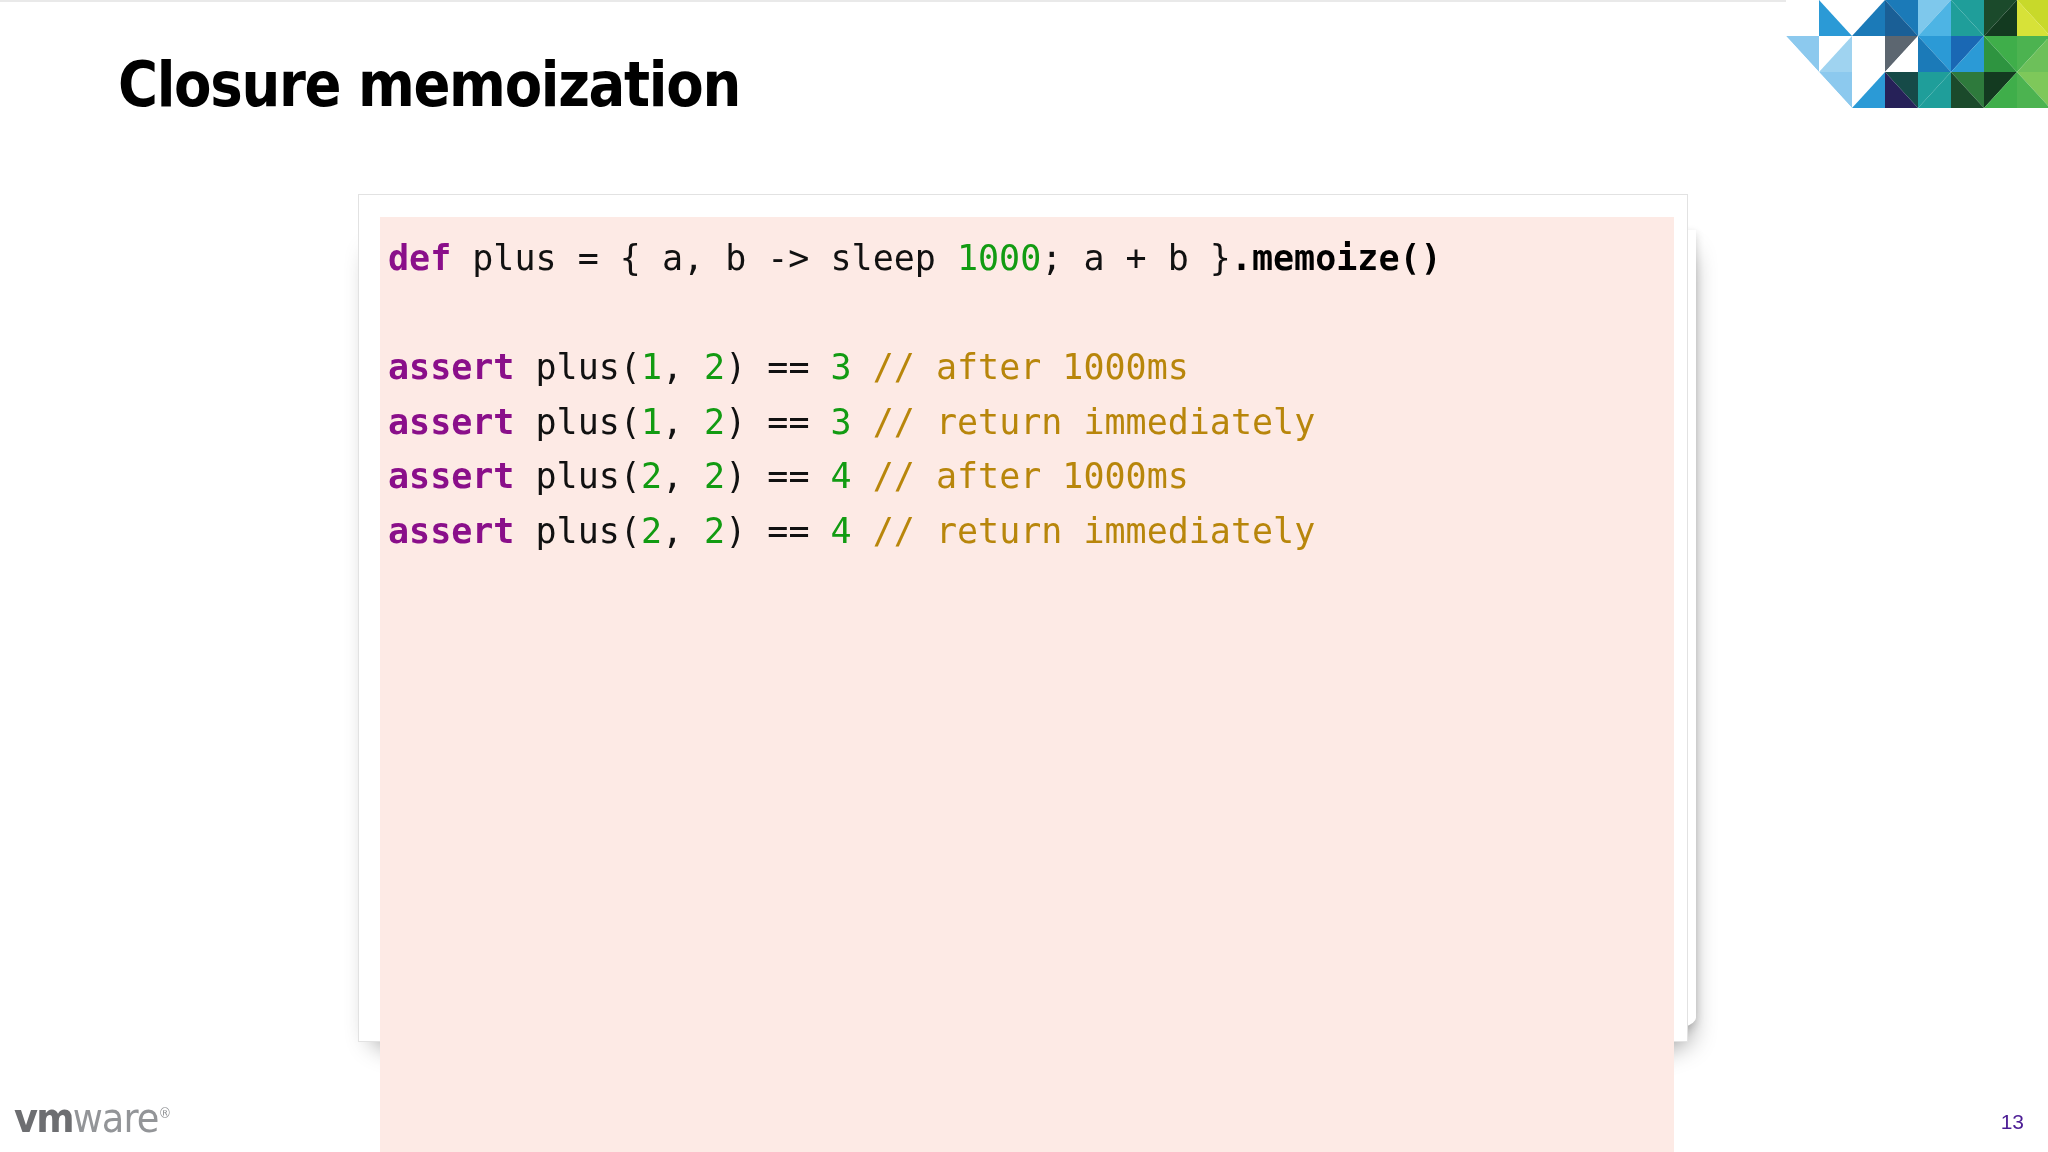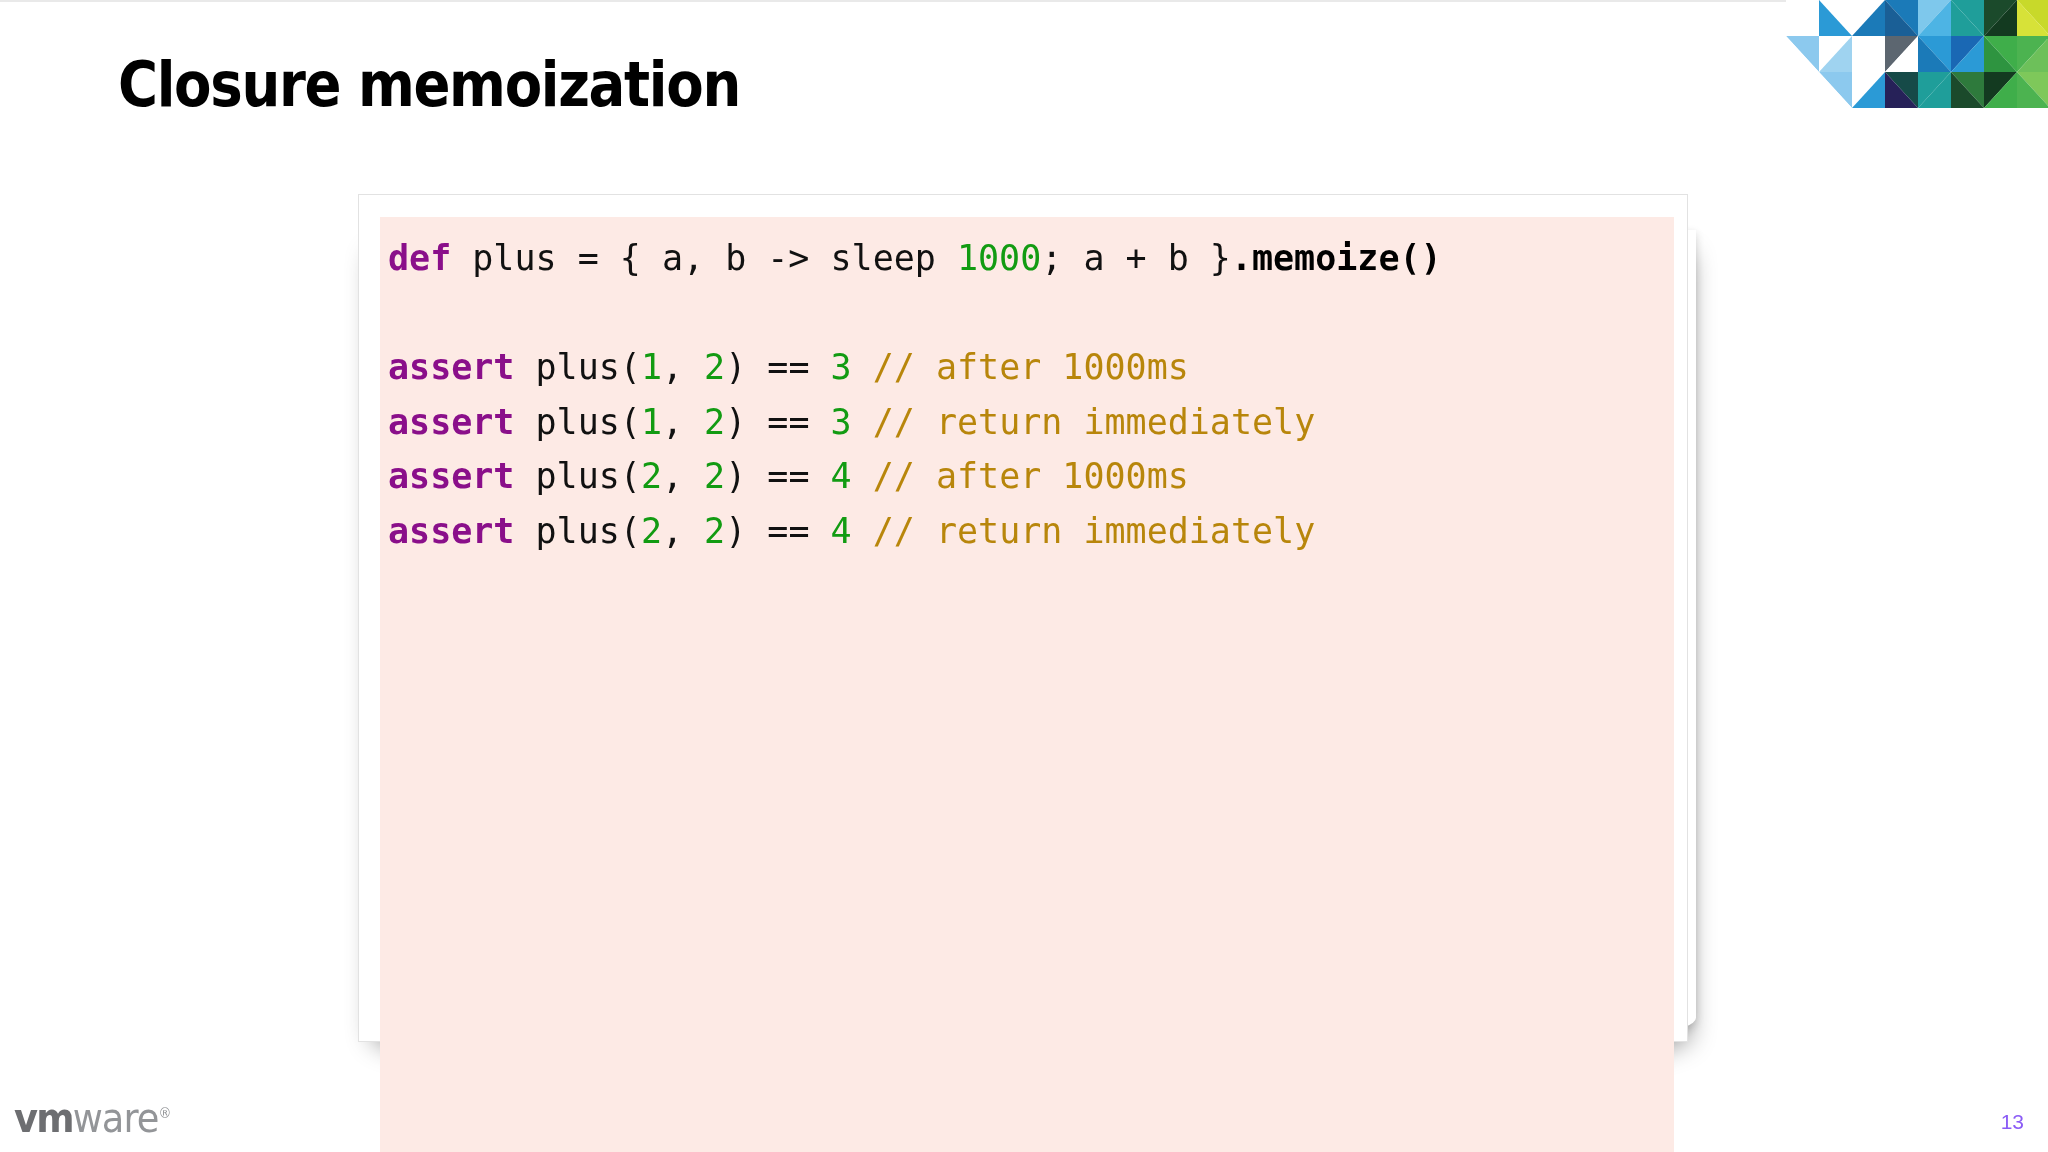--- a/index.html
+++ b/index.html
@@ -142,21 +142,21 @@
     font-size: 14px;
     vertical-align: super;
     color: #939598;
   }
   .page-number {
     position: absolute;
     right: 24px;
     bottom: 18px;
     font-family: "Liberation Sans", sans-serif;
     font-size: 21px;
-    color: #8b5cf6;
+    color: #4c1d95;
   }
 </style>
 </head>
 <body>
 
 <div class="top-rule"></div>
 
 <div id="mosaic">
     <div class="tile" style="left: 0px; top: 0px;">
       <div class="tri" style="background: rgb(255, 255, 255); clip-path: polygon(0px 0px, 100% 0px, 0px 100%);"></div>

